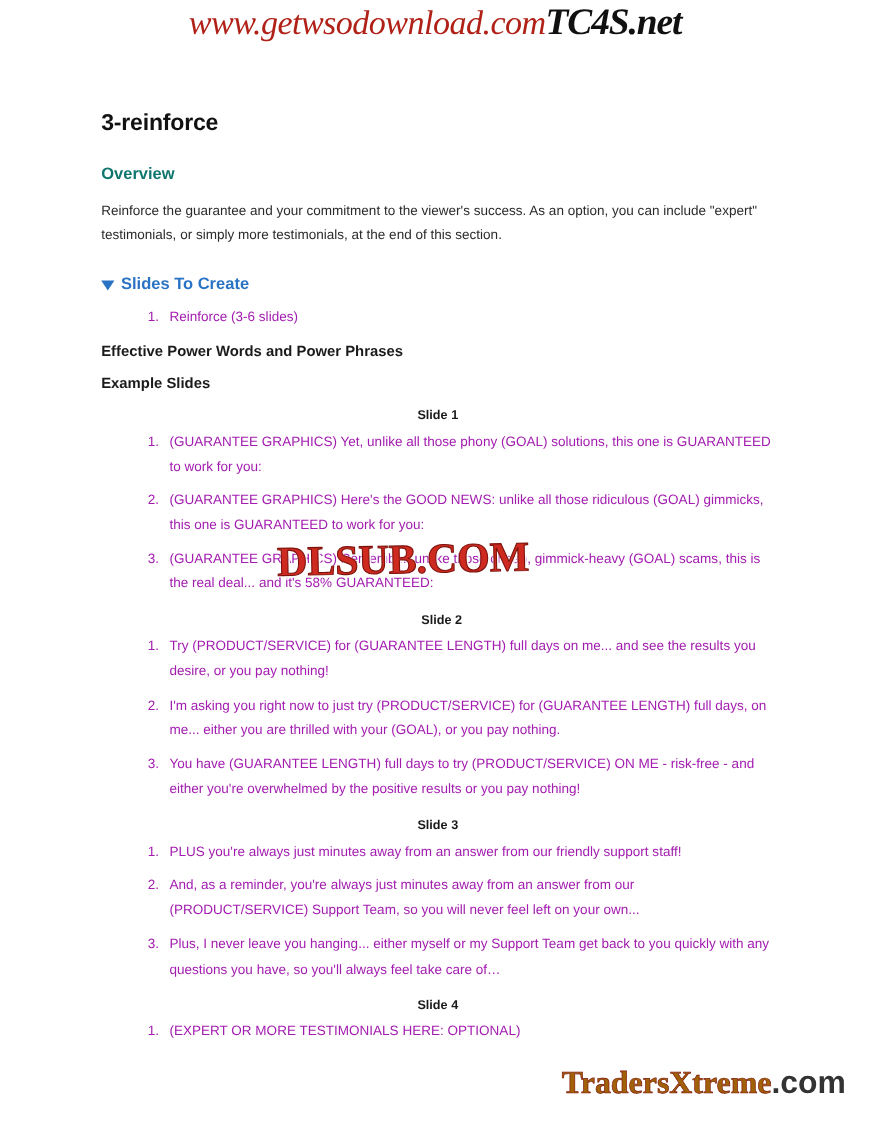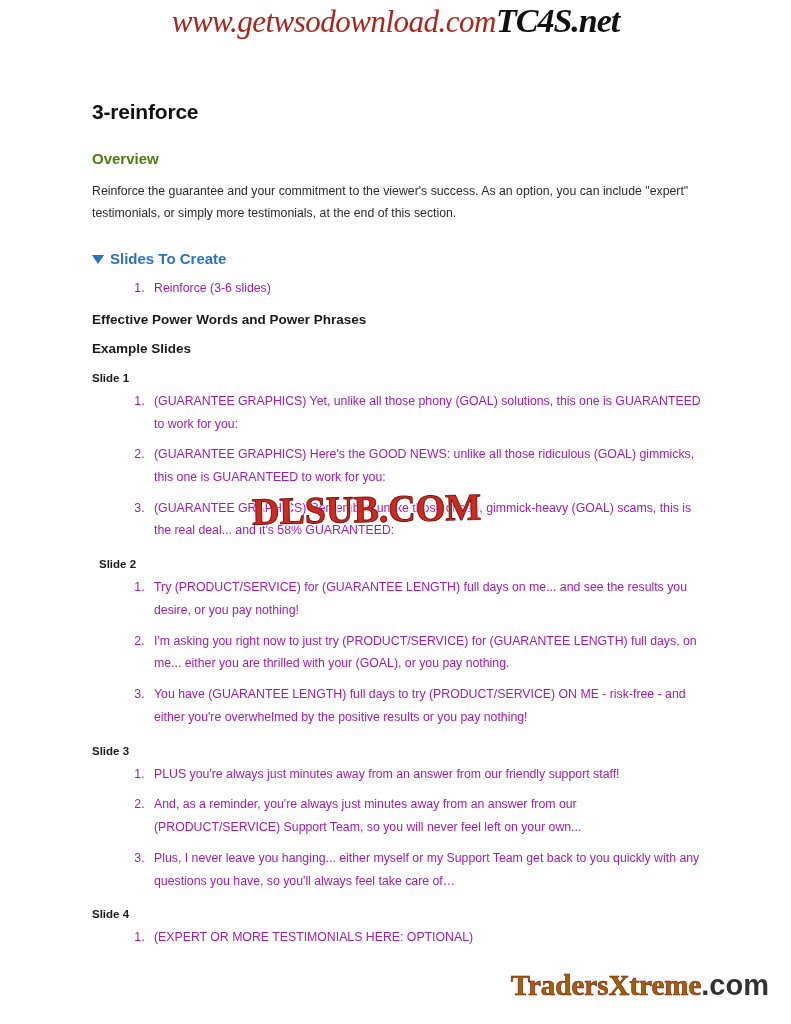--- a/index.html
+++ b/index.html
@@ -96,21 +96,21 @@
     font-size: 21px;
     font-weight: bold;
     color: #111111;
     margin: 0 0 26px 0;
     letter-spacing: -0.2px;
   }
 
   h2.section-head {
     font-size: 15px;
     font-weight: bold;
-    color: #4d7c0f;
+    color: #0f766e;
     margin: 0 0 14px 0;
   }
 
   p.para {
     font-size: 12.3px;
     line-height: 1.75;
     color: #2b2b2b;
     margin: 0 0 26px 0;
   }
 
@@ -156,20 +156,21 @@
     font-weight: bold;
     color: #1a1a1a;
     margin: 12px 0 14px 0;
   }
 
   h4.slide-label {
     font-size: 11.5px;
     font-weight: bold;
     color: #1a1a1a;
     margin: 16px 0 6px 0;
+    text-align: center;
   }
   h4.slide-label.indent {
     margin-left: 7px;
   }
 
   .block {
     margin-bottom: 0;
   }
 </style>
 </head>

